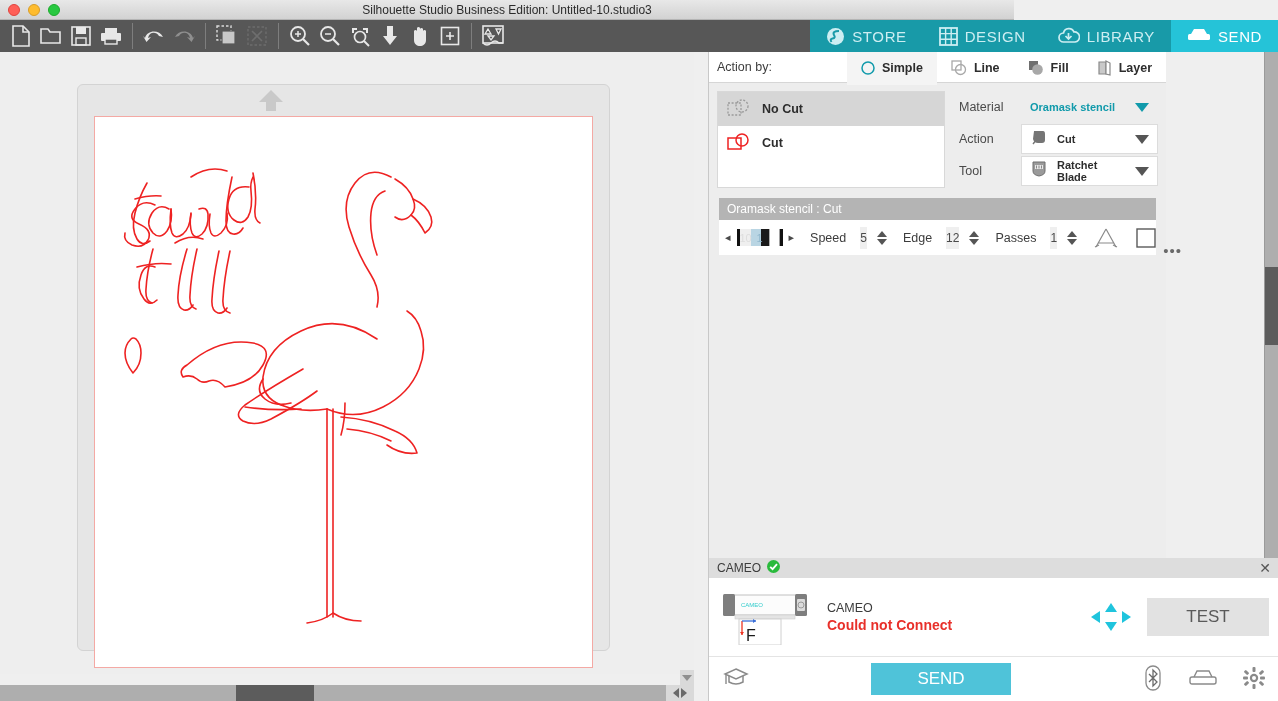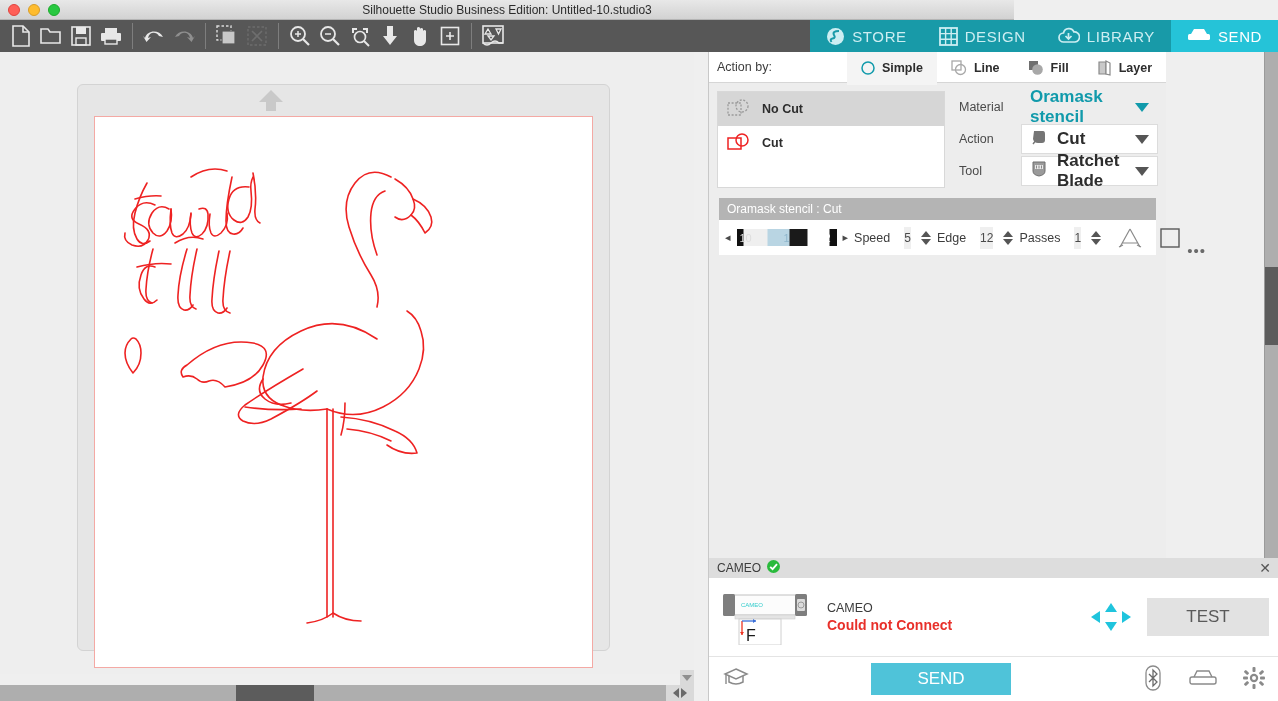--- a/index.html
+++ b/index.html
@@ -138,44 +138,44 @@
   .cutopt.selected { background: #d6d6d6; }
 
   .settings { flex: 1; padding: 8px 8px 0 14px; }
   .setrow { display: flex; align-items: center; height: 32px; }
   .setlabel { width: 62px; font-size: 12.5px; color: #4a4a4a; }
   .setfield {
     flex: 1; height: 30px; background: #ffffff; border: 1px solid #dcdcdc;
     display: flex; align-items: center; padding: 0 8px; gap: 9px; cursor: pointer;
   }
   .setfield.material { background: #ededed; border-color: transparent; }
-  .setvalue { flex: 1; font-size: 17px; font-weight: bold; color: #2d2d2d; }
+  .setvalue { flex: 1; font-size: 11px; font-weight: bold; color: #2d2d2d; }
   .setvalue.accent { color: #119aab; }
   .caret { width: 0; height: 0; border-left: 7px solid transparent; border-right: 7px solid transparent; border-top: 9px solid #119aab; }
 
   .cutbar {
     margin: 10px 10px 0 10px; height: 22px; background: #b4b4b4;
     display: flex; align-items: center; padding-left: 8px;
     font-size: 12px; color: #ffffff;
   }
   .paramsbar {
     margin: 0 10px; height: 35px; background: #ffffff;
     display: flex; align-items: center; padding: 0 6px; gap: 6px;
   }
   .strip {
     display: flex; align-items: center; height: 17px;
     background: linear-gradient(90deg,#111 0%,#111 6%,#efefef 7%,#efefef 30%,#b9d5e3 31%,#b9d5e3 52%,#1a1a1a 53%,#1a1a1a 70%,#ffffff 71%,#ffffff 92%,#111 93%);
-    padding: 0 2px; font-size: 11px; gap: 27px;
+    padding: 0 2px; font-size: 11px;
   }
   .strip span { width: 14px; text-align: center; }
   .s1 { color: #dddddd; }
   .s2 { color: #8fb6cc; }
   .s3 { color: #ffffff; }
   .arrowmini { font-size: 11px; color: #4a4a4a; }
-  .plabel { font-size: 12.5px; color: #3c3c3c; }
+  .plabel { font-size: 12.5px; color: #3c3c3c; margin-left: 10px; }
   .pbox {
     width: 38px; height: 22px; background: #efefef; border: none;
     font-size: 12px; color: #4a4a4a; text-align: center; line-height: 22px;
     margin-left: 8px;
   }
   .spin { display: flex; flex-direction: column; align-items: center; margin-left: 4px; }
   .spin .tri.up { border-bottom-color: #555; }
   .spin .tri.down { border-top-color: #555; }
   .iconbtn { margin-left: 10px; cursor: pointer; display: flex; align-items: flex-end; }
   .dots { font-size: 15px; color: #6a6a6a; letter-spacing: 1px; align-self: flex-end; margin-bottom: -4px; }

